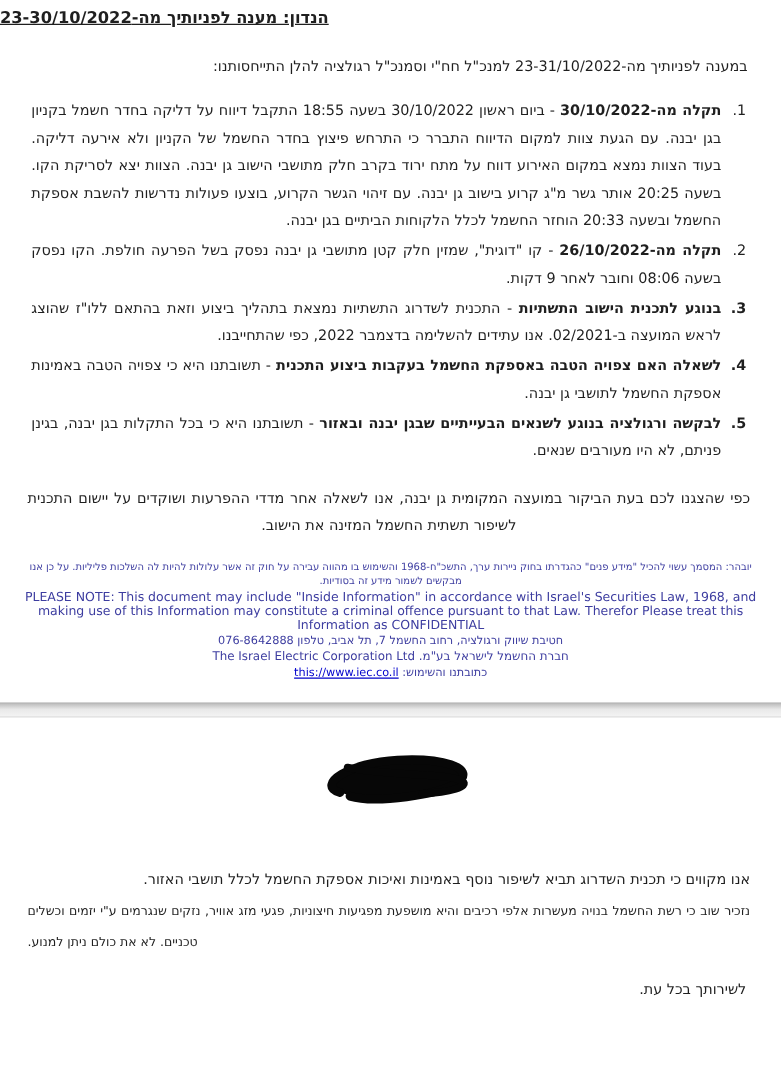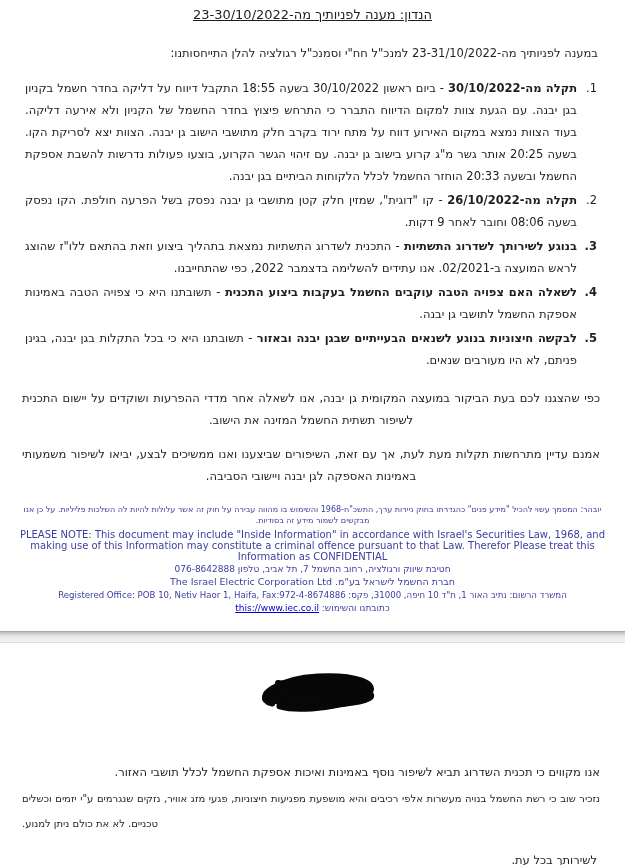--- a/index.html
+++ b/index.html
@@ -3,21 +3,21 @@
 <meta charset="utf-8">
 <style>
   html,body{margin:0;padding:0;}
   body{
     width:625px;height:865px;background:#ffffff;overflow:hidden;
     font-family:"DejaVu Sans",sans-serif;color:#1f1f1f;
   }
   .page{width:625px;direction:rtl;}
 
   .title{
-    text-align:center;font-size:13px;font-weight:normal;text-decoration:underline;
+    text-align:left;font-size:13px;font-weight:bold;text-decoration:underline;
     padding-top:7px;letter-spacing:0;
   }
   .intro{
     margin:20px 27px 0 25px;font-size:11.5px;line-height:22px;text-align:right;
   }
 
   .items{margin:13px 28px 0 25px;}
   .item{display:flex;margin-bottom:2px;}
   .marker{width:20px;flex:0 0 20px;font-size:11.5px;line-height:22px;text-align:right;}
   .items .item:nth-child(n+3) .marker{font-weight:bold;}
@@ -62,41 +62,39 @@
     <div class="item">
       <span class="marker">1.</span>
       <span class="itext"><b>תקלה מה-30/10/2022</b><span> - ביום ראשון 30/10/2022 בשעה 18:55 התקבל דיווח על דליקה בחדר חשמל בקניון בגן יבנה. עם הגעת צוות למקום הדיווח התברר כי התרחש פיצוץ בחדר החשמל של הקניון ולא אירעה דליקה. בעוד הצוות נמצא במקום האירוע דווח על מתח ירוד בקרב חלק מתושבי הישוב גן יבנה. הצוות יצא לסריקת הקו. בשעה 20:25 אותר גשר מ"ג קרוע בישוב גן יבנה. עם זיהוי הגשר הקרוע, בוצעו פעולות נדרשות להשבת אספקת החשמל ובשעה 20:33 הוחזר החשמל לכלל הלקוחות הביתיים בגן יבנה.</span></span>
     </div>
     <div class="item">
       <span class="marker">2.</span>
       <span class="itext"><b>תקלה מה-26/10/2022</b><span> - קו "דוגית", שמזין חלק קטן מתושבי גן יבנה נפסק בשל הפרעה חולפת. הקו נפסק בשעה 08:06 וחובר לאחר 9 דקות.</span></span>
     </div>
     <div class="item">
       <span class="marker">3.</span>
-      <span class="itext"><b>בנוגע לשירותך לשדרוג התשתיות</b><span> - התכנית לשדרוג התשתיות נמצאת בתהליך ביצוע וזאת בהתאם ללו"ז שהוצג לראש המועצה ב-02/2021. אנו עתידים להשלימה בדצמבר 2022, כפי שהתחייבנו.</span></span>
+      <span class="itext"><b>בנוגע לתכנית הישוב התשתיות</b><span> - התכנית לשדרוג התשתיות נמצאת בתהליך ביצוע וזאת בהתאם ללו"ז שהוצג לראש המועצה ב-02/2021. אנו עתידים להשלימה בדצמבר 2022, כפי שהתחייבנו.</span></span>
     </div>
     <div class="item">
       <span class="marker">4.</span>
-      <span class="itext"><b>לשאלה האם צפויה הטבה עוקבים החשמל בעקבות ביצוע התכנית</b><span> - תשובתנו היא כי צפויה הטבה באמינות אספקת החשמל לתושבי גן יבנה.</span></span>
+      <span class="itext"><b>לשאלה האם צפויה הטבה באספקת החשמל בעקבות ביצוע התכנית</b><span> - תשובתנו היא כי צפויה הטבה באמינות אספקת החשמל לתושבי גן יבנה.</span></span>
     </div>
     <div class="item">
       <span class="marker">5.</span>
-      <span class="itext"><b>לבקשה חיצוניות בנוגע לשנאים הבעייתיים שבגן יבנה ובאזור</b><span> - תשובתנו היא כי בכל התקלות בגן יבנה, בגינן פניתם, לא היו מעורבים שנאים.</span></span>
+      <span class="itext"><b>לבקשה ורגולציה בנוגע לשנאים הבעייתיים שבגן יבנה ובאזור</b><span> - תשובתנו היא כי בכל התקלות בגן יבנה, בגינן פניתם, לא היו מעורבים שנאים.</span></span>
     </div>
   </div>
 
   <p class="para">כפי שהצגנו לכם בעת הביקור במועצה המקומית גן יבנה, אנו לשאלה אחר מדדי ההפרעות ושוקדים על יישום התכנית לשיפור תשתית החשמל המזינה את הישוב.</p>
-  <p class="para second">אמנם עדיין מתרחשות תקלות מעת לעת, אך עם זאת, השיפורים שביצענו ואנו ממשיכים לבצע, יביאו לשיפור משמעותי באמינות האספקה לגן יבנה ויישובי הסביבה.</p>
 
   <div class="footer">
     <p class="f-he">יובהר: המסמך עשוי להכיל "מידע פנים" כהגדרתו בחוק ניירות ערך, התשכ"ח-1968 והשימוש בו מהווה עבירה על חוק זה אשר עלולות להיות לה השלכות פליליות. על כן אנו מבקשים לשמור מידע זה בסודיות.</p>
     <p class="f-en">PLEASE NOTE: This document may include "Inside Information" in accordance with Israel's Securities Law, 1968, and making use of this Information may constitute a criminal offence pursuant to that Law. Therefor Please treat this Information as CONFIDENTIAL</p>
     <div class="f-line">חטיבת שיווק ורגולציה, רחוב החשמל 7, תל אביב, טלפון 076-8642888</div>
     <div class="f-line f-co">חברת החשמל לישראל בע"מ.  The Israel Electric Corporation Ltd</div>
-    <div class="f-line f-reg">המשרד הרשום: נתיב האור 1, ת"ד 10 חיפה, 31000, פקס: Registered Office: POB 10, Netiv Haor 1, Haifa, Fax:972-4-8674886</div>
     <div class="f-line">
       <span>כתובתנו והשימוש:</span>
       <span class="link">this://www.iec.co.il</span>
     </div>
   </div>
 
   <div class="page-sep"></div>
 
   <div class="scribble-wrap">
     <svg width="145" height="48" viewBox="0 0 145 48">

